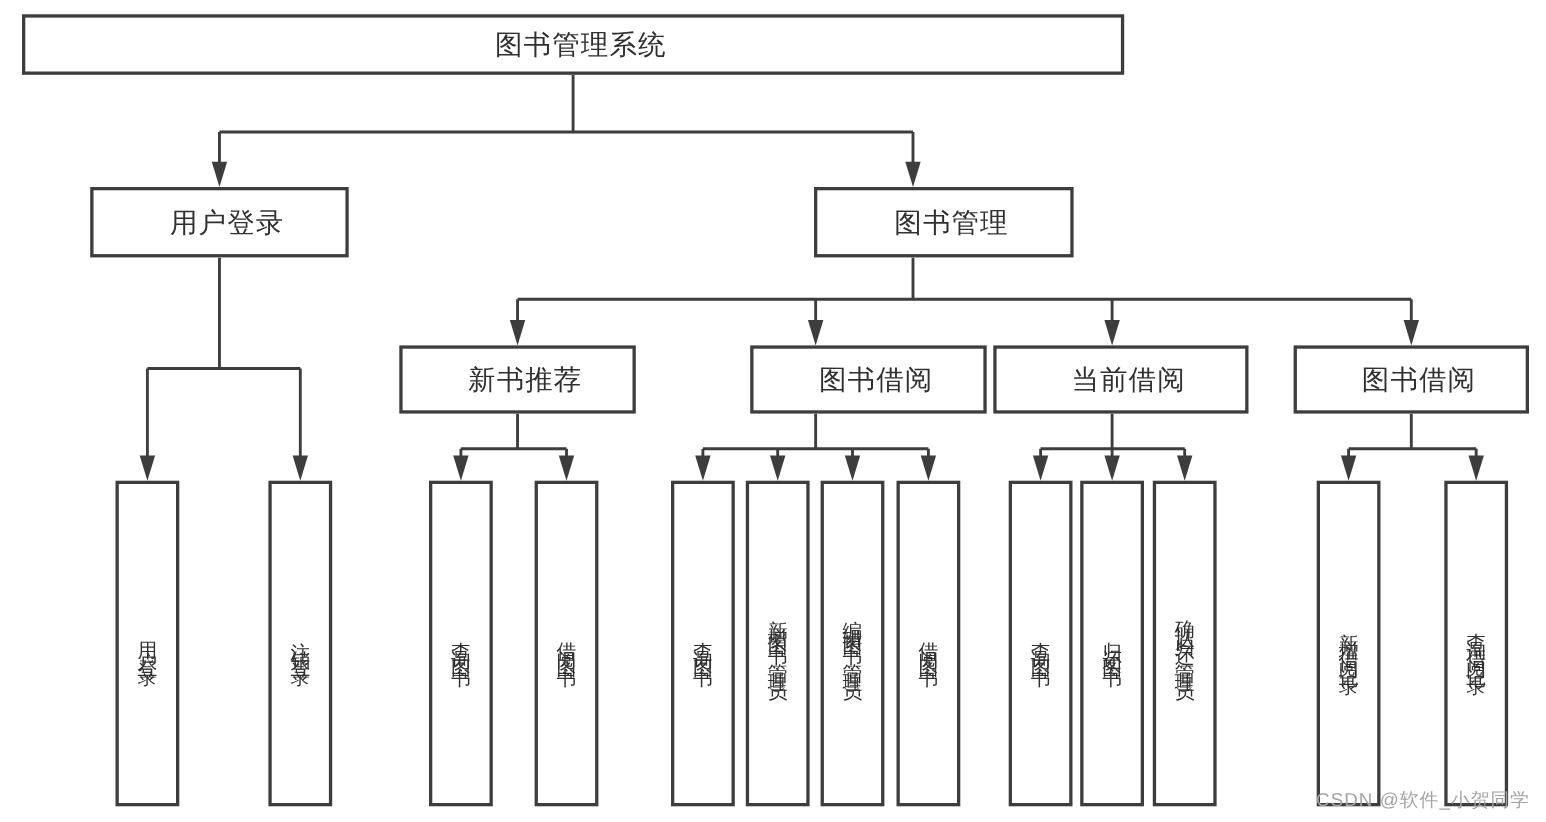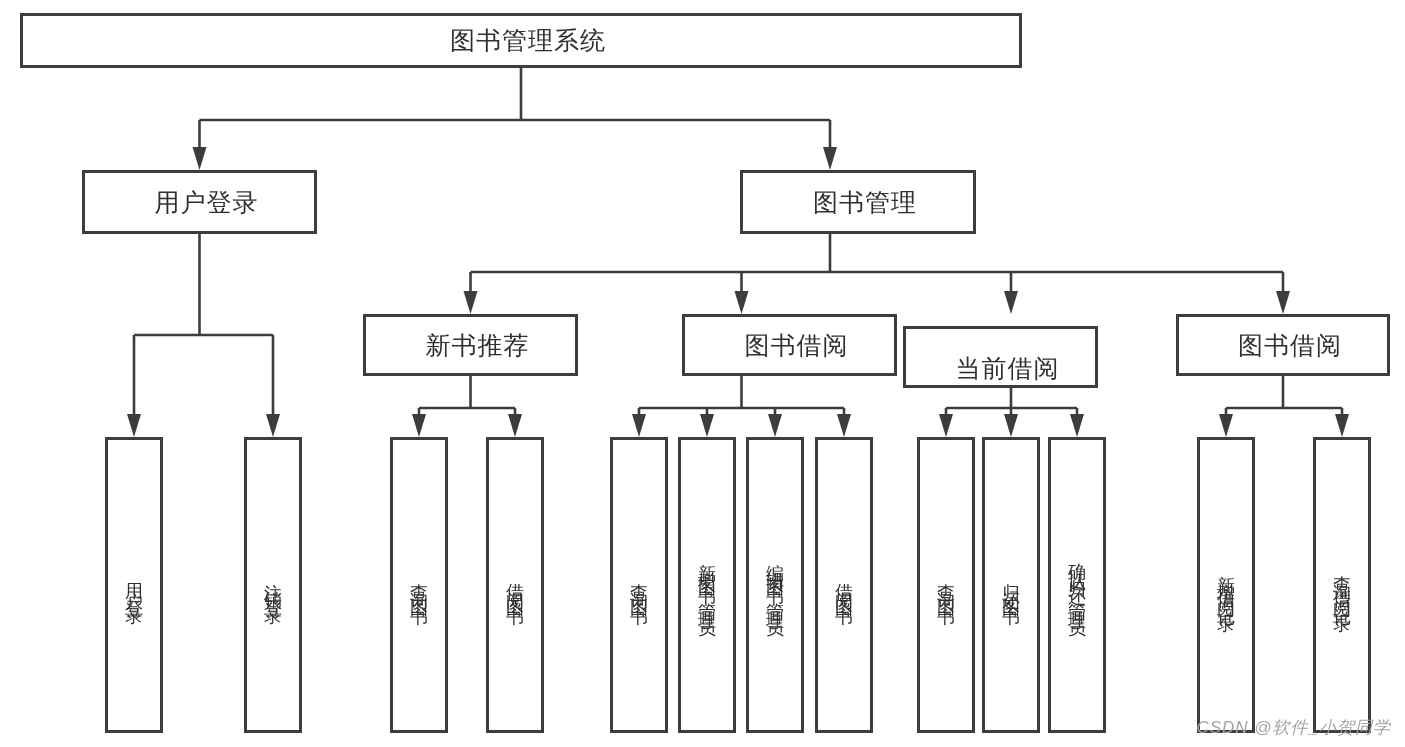--- a/index.html
+++ b/index.html
@@ -46,21 +46,20 @@
     line-height: 1;
   }
   .watermark {
     position: absolute;
     right: 14px;
     bottom: 8px;
     font-size: 17px;
     color: #a3a3a3;
     letter-spacing: 1px;
     white-space: nowrap;
-    font-style: italic;
   }
 </style>
 </head>
 <body>
 
 <div id="canvas">
 
   <svg id="wires" viewBox="0 0 1405 747" xmlns="http://www.w3.org/2000/svg">
     <g stroke="#3d3d3d" stroke-width="2.6" fill="none">
 
@@ -114,21 +113,21 @@
   <div class="node h-node" style="left:712px; top:170px; width:236px; height:64px;margin-left:28px;">
     <span>图书管理</span>
   </div>
 
   <div class="node h-node" style="left:363px; top:314px; width:215px; height:62px;">
     <span>新书推荐</span>
   </div>
   <div class="node h-node" style="left:634px; top:314px; width:215px; height:62px;margin-left:48px;">
     <span>图书借阅</span>
   </div>
-  <div class="node h-node" style="left:903px; top:326px; width:195px; height:62px;align-items:flex-end;">
+  <div class="node h-node" style="left:903px; top:314px; width:232px; height:62px;">
     <span>当前借阅</span>
   </div>
   <div class="node h-node" style="left:1176px; top:314px; width:214px; height:62px;">
     <span>图书借阅</span>
   </div>
 
   <div class="node v-node" style="left:105px; top:437px; width:58px; height:296px;">
     <span>用户登录</span>
   </div>
   <div class="node v-node" style="left:244px; top:437px; width:58px; height:296px;">

